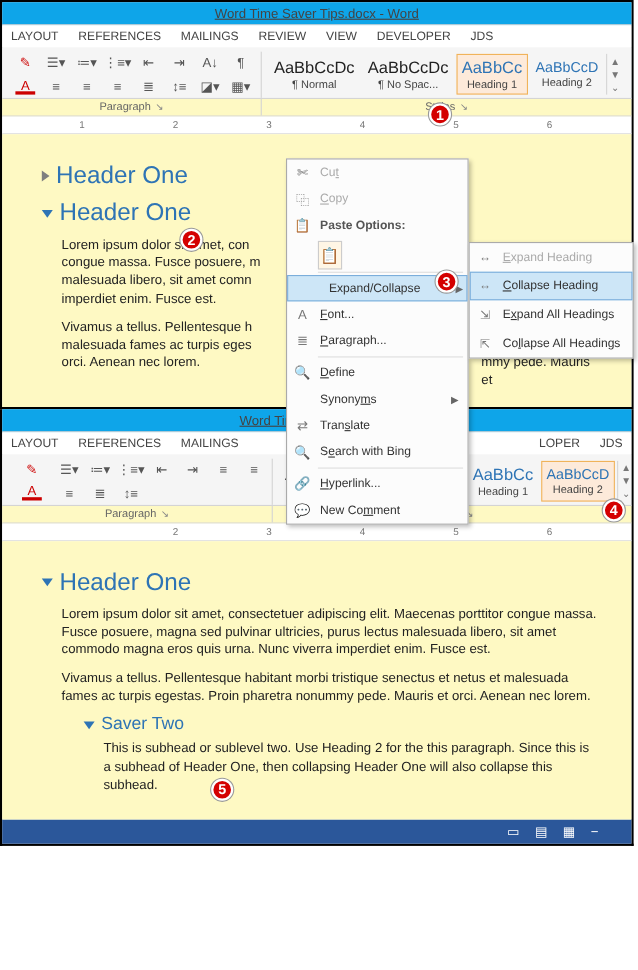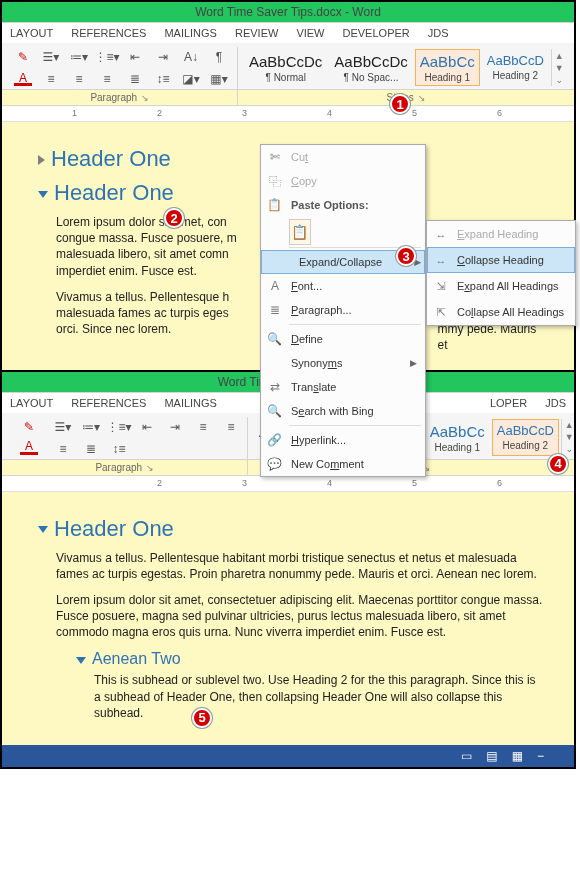--- a/index.html
+++ b/index.html
@@ -1,18 +1,18 @@
 <!DOCTYPE html>
 <html><head>
 <meta charset="utf-8">
 <style>
   * { box-sizing: border-box; margin: 0; padding: 0; }
   body { font-family: "Segoe UI", Tahoma, sans-serif; font-size: 11px; background: #fff; width: 580px; }
   .frame { border: 2px solid #000; width: 576px; margin: 0; position: relative; }
-  .titlebar { background: #22c55e; text-align: center; padding: 3px 0; font-size: 12px; color: #444; border-bottom: 1px solid #d4d4d4; }
+  .titlebar { background: #0ea5e9; text-align: center; padding: 3px 0; font-size: 12px; color: #444; border-bottom: 1px solid #d4d4d4; text-decoration: underline; }
   .tabs { display: flex; gap: 18px; padding: 4px 8px; font-size: 11px; color: #444; background:#fff; }
   .tab { cursor: pointer; }
   .ribbon { display: flex; background: #f5f5f5; border-bottom: 1px solid #d4d4d4; padding: 4px 6px 0 6px; }
   .ribbon-group { padding: 2px 6px 2px 6px; position: relative; }
   .ribbon-group.para { border-right: 1px solid #d4d4d4; width: 230px; }
   .ribbon-group.styles { flex: 1; }
   .groups-label-row { display:flex; background:#fef9c3; border-bottom:1px solid #d4d4d4;}
   .gl-para { width:236px; text-align:center; font-size:10px; color:#666; padding:2px 0; border-right:1px solid #d4d4d4;}
   .gl-styles { flex:1; text-align:center; font-size:10px; color:#666; padding:2px 0;}
   .para-icons { display:flex; flex-wrap:wrap; gap:6px 10px; width:220px; color:#555; font-size:12px; align-items:center; }
@@ -132,21 +132,21 @@
   <div class="docarea">
     <div class="h1"><span class="tri tri-right"></span><span>Header One</span></div>
     <div class="h1"><span class="tri tri-down"></span><span>Header One</span></div>
     <div class="body-text" style="white-space:pre-line;">Lorem ipsum dolor sit amet, con
 congue massa. Fusce posuere, m
 malesuada libero, sit amet comn
 imperdiet enim. Fusce est.</div>
     <div style="display:flex;">
       <div class="body-text" style="white-space:pre-line; flex:0 0 222px; margin-bottom:0;">Vivamus a tellus. Pellentesque h
 malesuada fames ac turpis eges
-orci. Since nec lorem.</div>
+orci. Aenean nec lorem.</div>
       <div style="width:168px;"></div>
       <div class="body-text" style="white-space:pre-line; margin-left:0; margin-bottom:0;">senectus et netus et
 mmy pede. Mauris et</div>
     </div>
   </div>
 
   <div class="ctx-menu">
     <div class="ctx-item disabled">
         <span class="ico">✄</span>
         <span>Cu<u class="acc">t</u></span>
@@ -293,23 +293,23 @@
   <div class="ruler">
     <span class="tick" style="left:155px">2</span>
     <span class="tick" style="left:240px">3</span>
     <span class="tick" style="left:325px">4</span>
     <span class="tick" style="left:410px">5</span>
     <span class="tick" style="left:495px">6</span>
   </div>
 
   <div class="docarea" style="padding-bottom:24px;">
     <div class="h1"><span class="tri tri-down"></span><span>Header One</span></div>
+    <div class="body-text">Lorem ipsum dolor sit amet, consectetuer adipiscing elit. Maecenas porttitor congue massa. Fusce posuere, magna sed pulvinar ultricies, purus lectus malesuada libero, sit amet commodo magna eros quis urna. Nunc viverra imperdiet enim. Fusce est.</div>
     <div class="body-text">Vivamus a tellus. Pellentesque habitant morbi tristique senectus et netus et malesuada fames ac turpis egestas. Proin pharetra nonummy pede. Mauris et orci. Aenean nec lorem.</div>
-    <div class="body-text">Lorem ipsum dolor sit amet, consectetuer adipiscing elit. Maecenas porttitor congue massa. Fusce posuere, magna sed pulvinar ultricies, purus lectus malesuada libero, sit amet commodo magna eros quis urna. Nunc viverra imperdiet enim. Fusce est.</div>
-    <div class="h2"><span class="tri tri-down"></span><span>Aenean Two</span></div>
+    <div class="h2"><span class="tri tri-down"></span><span>Saver Two</span></div>
     <div class="body-text2">This is subhead or sublevel two. Use Heading 2 for the this paragraph. Since this is a subhead of Header One, then collapsing Header One will also collapse this subhead.</div>
   </div>
 
   <div class="statusbar">
     <span>▭</span>
     <span>▤</span>
     <span>▦</span>
     <span>−</span>
   </div>
 

